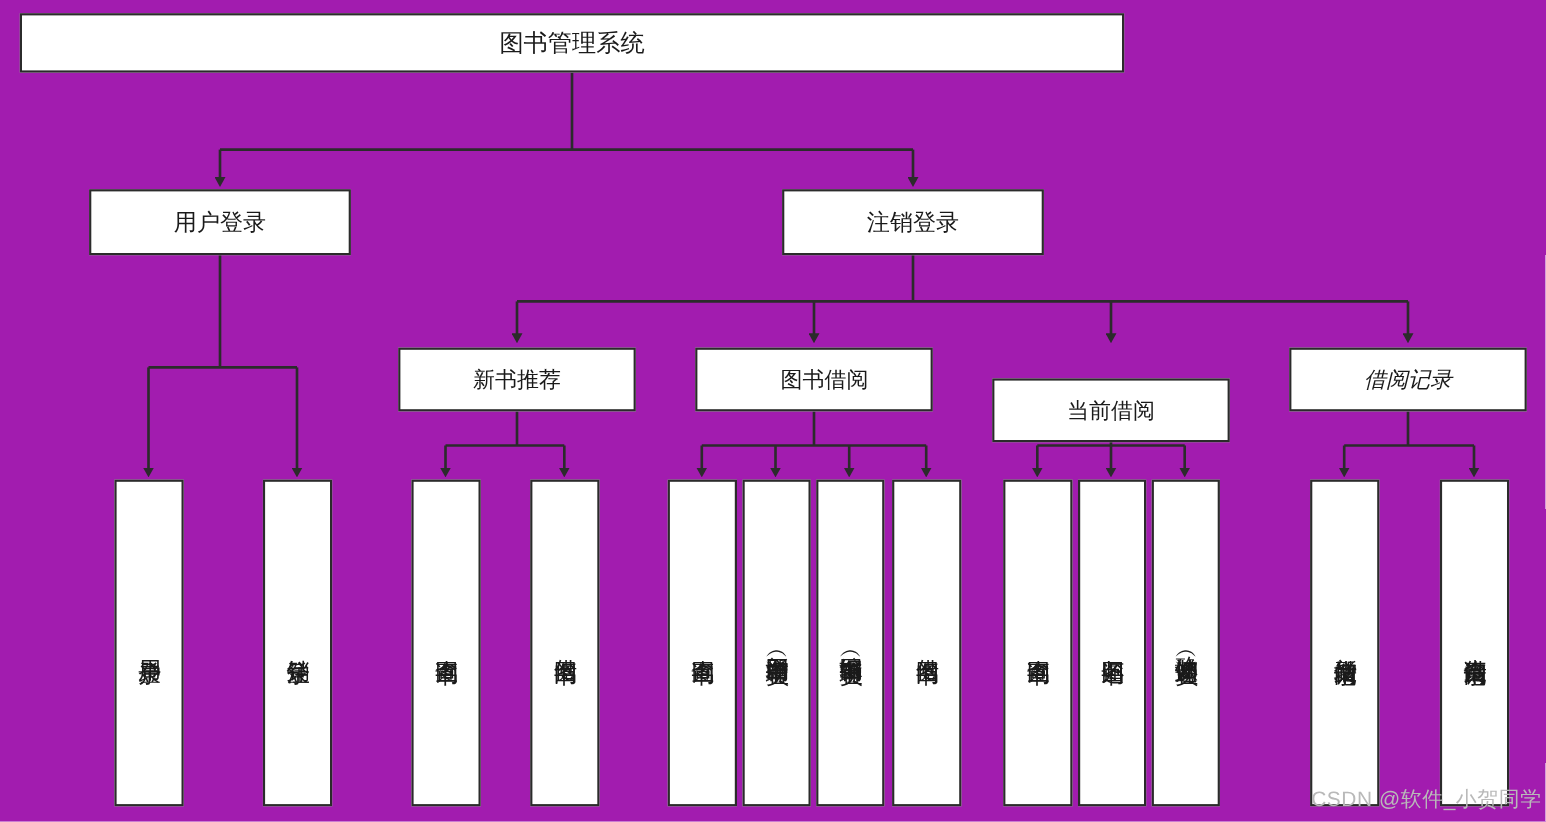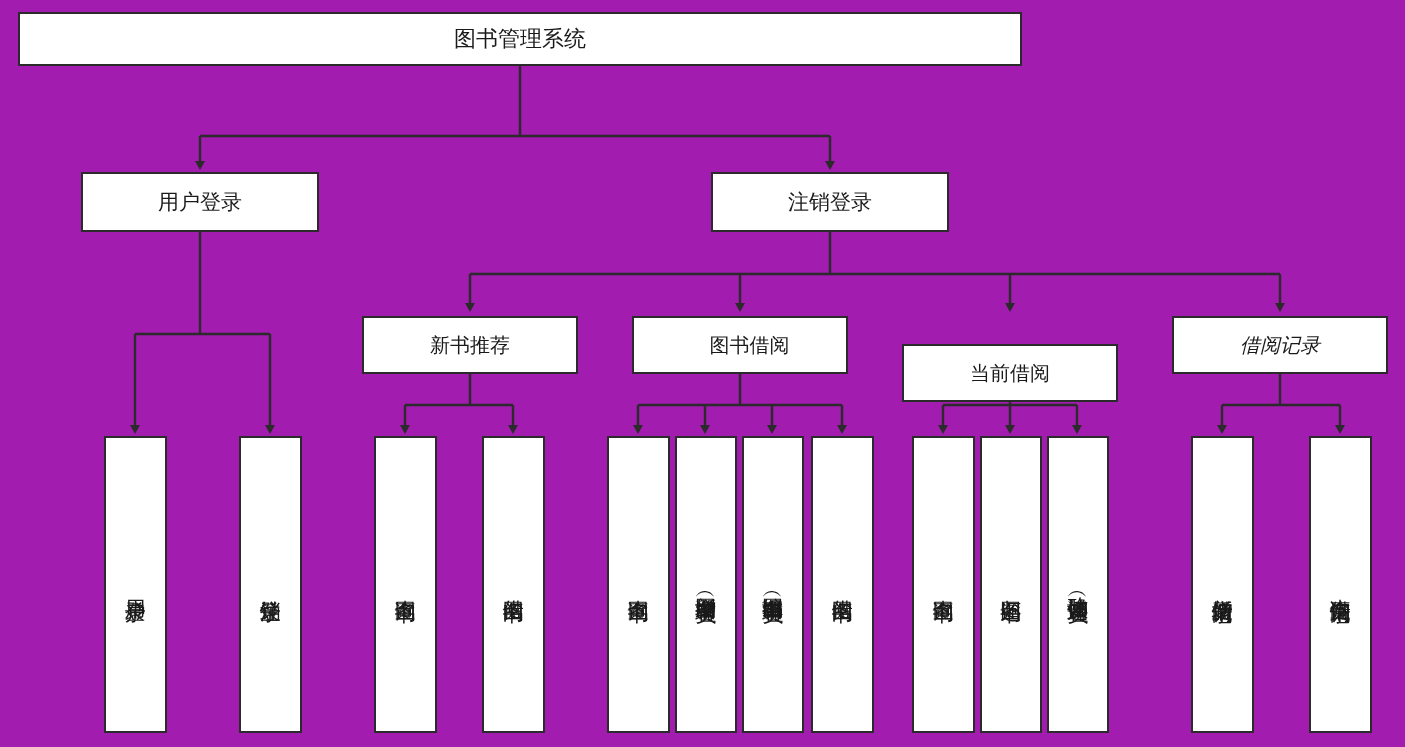--- a/index.html
+++ b/index.html
@@ -183,14 +183,17 @@
     <span class="vtext">确认归还（管理员）</span>
   </div>
 
   <div class="node leaf" style="left:1191px; top:436px; width:63px; height:297px;">
     <span class="vtext">新增借阅记录</span>
   </div>
   <div class="node leaf" style="left:1309px; top:436px; width:63px; height:297px;">
     <span class="vtext">查询借阅记录</span>
   </div>
 
+  <div class="watermark" style="left:1192px; top:714px;">
+    <span>CSDN @软件_小贺同学</span>
+  </div>
 
 </div>
 
 </body></html>

